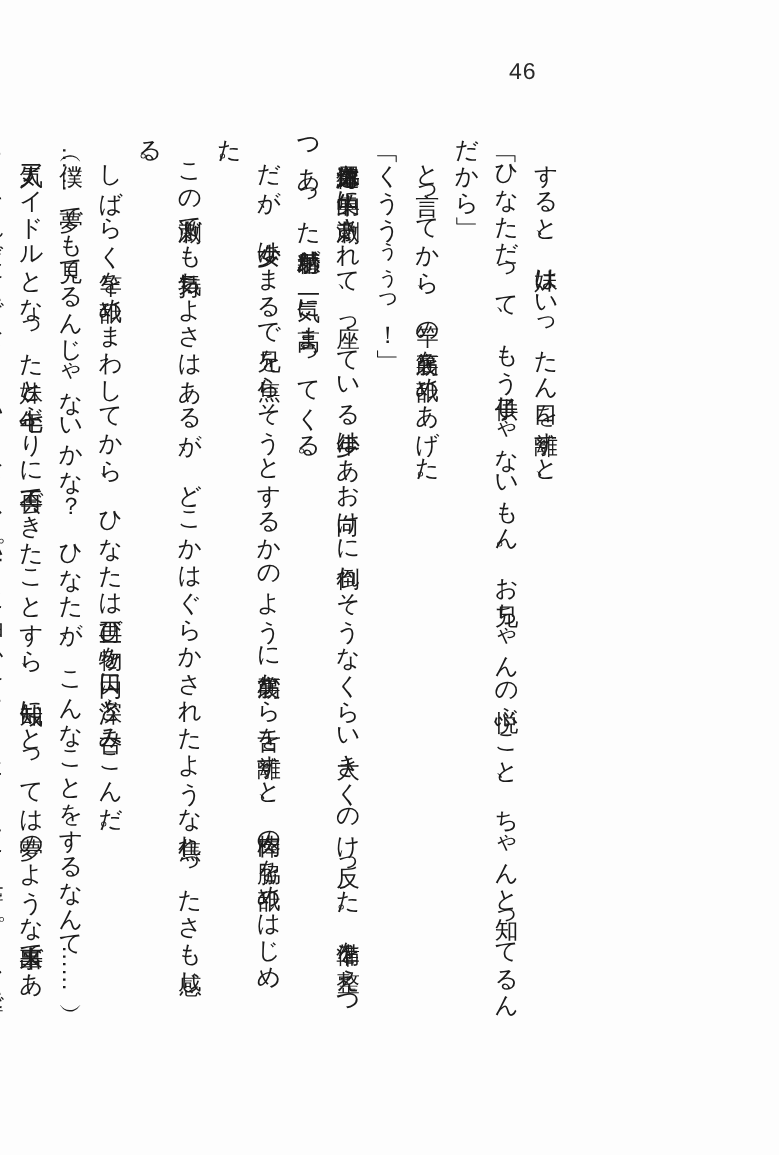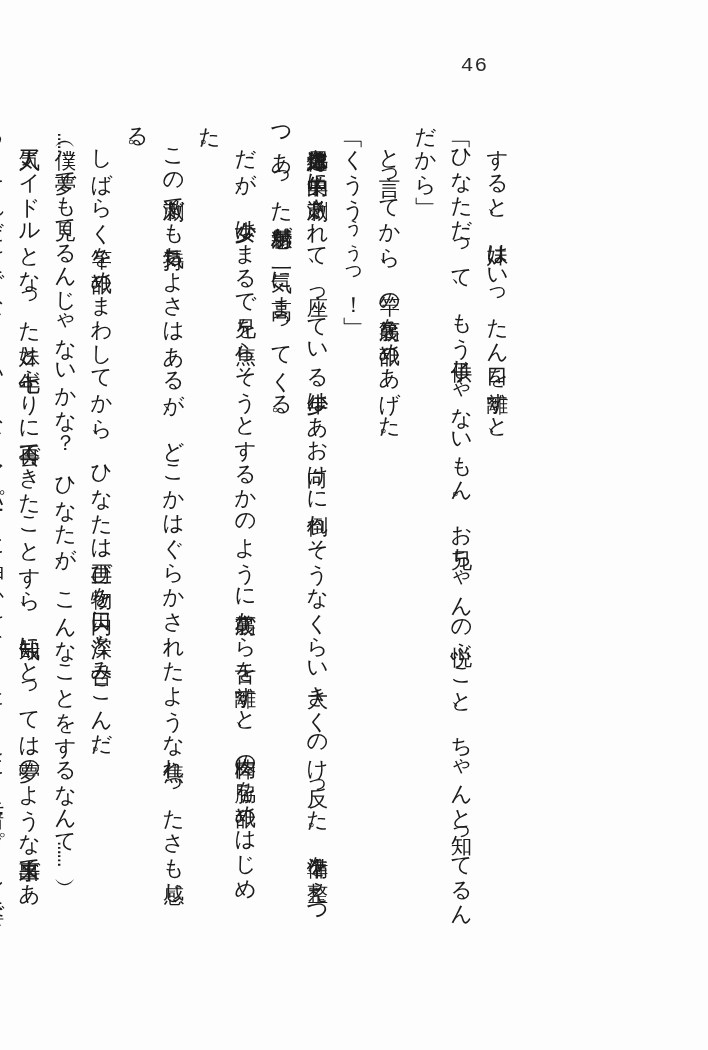--- a/index.html
+++ b/index.html
@@ -6,21 +6,21 @@
     margin: 0;
     padding: 0;
     background: #fdfdfd;
   }
   .book-page {
     position: relative;
     width: 574px;
     height: 1050px;
     background: #fdfdfd;
     overflow: hidden;
-    font-family: Liberation Mono, monospace;
+    font-family: Liberation Sans, sans-serif;
   }
   .page-number {
     position: absolute;
     top: 54px;
     right: 86px;
     font-size: 21px;
     color: #2a2a2a;
     letter-spacing: 1px;
   }
   .text-body {

